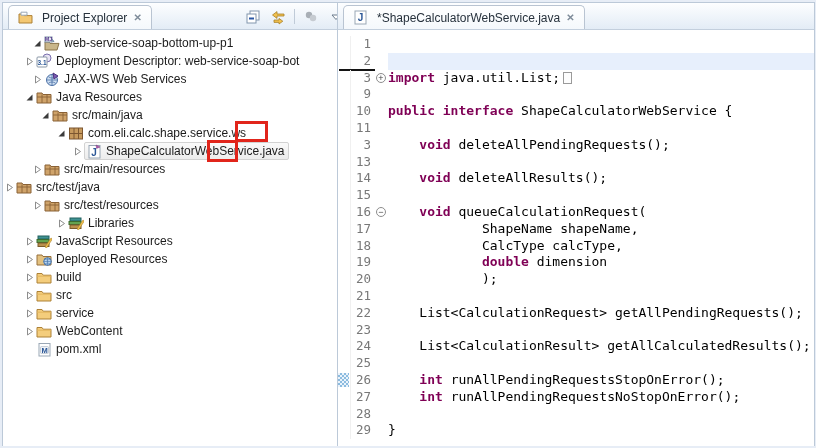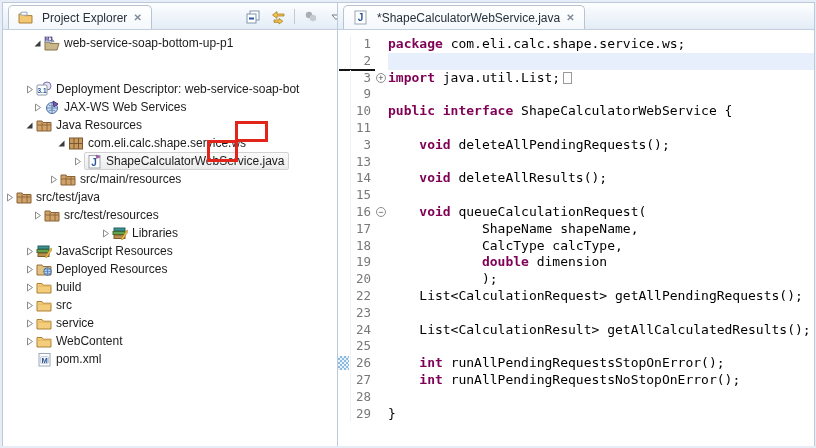--- a/index.html
+++ b/index.html
@@ -128,21 +128,21 @@
           <span class="ticon">
             <svg width="16" height="15" viewBox="0 0 16 15">
               <path d="M1 6 h4 l1 1.4 h9 L13 14 H1 Z" fill="#c9b68a" stroke="#8a744a"></path>
               <path d="M1 6 L3.5 3.5 h5 L10 6" fill="#9fb6cf" stroke="#5f7b99"></path>
               <rect x="1" y="1" width="7" height="5" fill="#e8edf4" stroke="#7d8fa5"></rect>
               <text x="4.5" y="5.4" font-size="5.5" font-weight="bold" fill="#5b3d8f" text-anchor="middle" font-family="Liberation Sans,sans-serif">MJ</text>
             </svg>
           </span>
           <span class="tlabel">web-service-soap-bottom-up-p1</span>
         </div>
-        <div class="tree-row" style="padding-left: 20px; margin-top: 28px;">
+        <div class="tree-row" style="padding-left: 20px;">
           <span class="arrow">
             <svg width="8" height="9" viewBox="0 0 8 9">
               <path d="M1.5 1 L6.5 4.5 1.5 8 Z" fill="#fff" stroke="#8d8d8d"></path>
             </svg>
           </span>
           <span class="ticon">
             <svg width="16" height="16" viewBox="0 0 16 16">
               <circle cx="11" cy="5" r="4" fill="#e8e4f4" stroke="#7a6fae"></circle>
               <rect x="1" y="4" width="10" height="10" rx="1" fill="#fff" stroke="#8a97a6"></rect>
               <text x="6" y="11.5" font-size="6.5" font-weight="bold" fill="#2b5797" text-anchor="middle" font-family="Liberation Sans,sans-serif">3.1</text>
@@ -171,20 +171,34 @@
               <path d="M7.5 1.5 V7.5 H1.5 Z" fill="#3b3b3b"></path>
             </svg>
           </span>
           <span class="ticon">
             <svg width="16" height="14" viewBox="0 0 16 14">
               <path d="M1 3 h5 l1 1.5 h8 V13 H1 Z" fill="#cfa36a" stroke="#8a6236"></path>
               <path d="M1 7 h14 M6 4.5 V13 M11 4.5 V13" stroke="#8a6236" stroke-width=".9" fill="none"></path>
             </svg>
           </span>
           <span class="tlabel">Java Resources</span>
+        </div>
+        <div class="tree-row" style="padding-left: 36px;">
+          <span class="arrow">
+            <svg width="9" height="9" viewBox="0 0 9 9">
+              <path d="M7.5 1.5 V7.5 H1.5 Z" fill="#3b3b3b"></path>
+            </svg>
+          </span>
+          <span class="ticon">
+            <svg width="16" height="14" viewBox="0 0 16 14">
+              <path d="M1 3 h5 l1 1.5 h8 V13 H1 Z" fill="#cfa36a" stroke="#8a6236"></path>
+              <path d="M1 7 h14 M6 4.5 V13 M11 4.5 V13" stroke="#8a6236" stroke-width=".9" fill="none"></path>
+            </svg>
+          </span>
+          <span class="tlabel">src/main/java</span>
         </div>
         <div class="tree-row" style="padding-left: 52px;">
           <span class="arrow">
             <svg width="9" height="9" viewBox="0 0 9 9">
               <path d="M7.5 1.5 V7.5 H1.5 Z" fill="#3b3b3b"></path>
             </svg>
           </span>
           <span class="ticon">
             <svg width="16" height="14" viewBox="0 0 16 14">
               <rect x="1.5" y="2" width="13" height="11" fill="#c79a5d" stroke="#7d5730"></rect>
@@ -203,21 +217,21 @@
             <span class="ticon">
               <svg width="13" height="15" viewBox="0 0 13 15">
                 <rect x="1" y="1.5" width="11" height="12.5" fill="#fff" stroke="#9aa7b5"></rect>
                 <text x="6" y="11.5" font-size="10" font-weight="bold" fill="#2b5797" text-anchor="middle" font-family="Liberation Sans,sans-serif">J</text>
                 <path d="M8 1 l4 2-3.4 1.4 z" fill="#b05ab0" stroke="#7c3a7c" stroke-width=".5"></path>
               </svg>
             </span>
             <span class="tlabel">ShapeCalculatorWebService.java</span>
           </span>
         </div>
-        <div class="tree-row" style="padding-left: 44px;">
+        <div class="tree-row" style="padding-left: 28px;">
           <span class="arrow">
             <svg width="8" height="9" viewBox="0 0 8 9">
               <path d="M1.5 1 L6.5 4.5 1.5 8 Z" fill="#fff" stroke="#8d8d8d"></path>
             </svg>
           </span>
           <span class="ticon">
             <svg width="16" height="14" viewBox="0 0 16 14">
               <path d="M1 3 h5 l1 1.5 h8 V13 H1 Z" fill="#cfa36a" stroke="#8a6236"></path>
               <path d="M1 7 h14 M6 4.5 V13 M11 4.5 V13" stroke="#8a6236" stroke-width=".9" fill="none"></path>
             </svg>
@@ -245,21 +259,21 @@
             </svg>
           </span>
           <span class="ticon">
             <svg width="16" height="14" viewBox="0 0 16 14">
               <path d="M1 3 h5 l1 1.5 h8 V13 H1 Z" fill="#cfa36a" stroke="#8a6236"></path>
               <path d="M1 7 h14 M6 4.5 V13 M11 4.5 V13" stroke="#8a6236" stroke-width=".9" fill="none"></path>
             </svg>
           </span>
           <span class="tlabel">src/test/resources</span>
         </div>
-        <div class="tree-row" style="padding-left: 52px; margin-left: 44px;">
+        <div class="tree-row" style="padding-left: 52px;">
           <span class="arrow">
             <svg width="8" height="9" viewBox="0 0 8 9">
               <path d="M1.5 1 L6.5 4.5 1.5 8 Z" fill="#fff" stroke="#8d8d8d"></path>
             </svg>
           </span>
           <span class="ticon">
             <svg width="16" height="14" viewBox="0 0 16 14">
               <rect x="2" y="2" width="11" height="3" fill="#3f9292" stroke="#23605f"></rect>
               <rect x="1" y="5.5" width="12" height="3" fill="#63a34f" stroke="#3c6c2e"></rect>
               <rect x="2" y="9" width="11" height="3.5" fill="#b98f4e" stroke="#7c5c2a"></rect>
@@ -387,21 +401,20 @@
       </span>
       <span>*ShapeCalculatorWebService.java</span>
       <span class="close">✕</span>
     </div>
   </div>
   <div id="editor-body">
       <div class="code-row">
         <span class="cell-anno"></span>
         <span class="cell-num">1</span>
         <span class="cell-fold"></span>
-        <span class="cell-code"><span class="kw">package </span><span>com.eli.calc.shape.service.ws;</span></span>
       </div>
       <div class="code-row cur">
         <span class="cell-anno"></span>
         <span class="cell-num num-underline">2</span>
         <span class="cell-fold"></span>
         <span class="cell-code"></span>
       </div>
       <div class="code-row">
         <span class="cell-anno"></span>
         <span class="cell-num">3</span>
@@ -479,20 +492,26 @@
         <span class="cell-code"><span>            </span><span class="kw">double </span><span>dimension</span></span>
       </div>
       <div class="code-row">
         <span class="cell-anno"></span>
         <span class="cell-num">20</span>
         <span class="cell-fold"></span>
         <span class="cell-code"><span>            );</span></span>
       </div>
       <div class="code-row">
         <span class="cell-anno"></span>
+        <span class="cell-num">21</span>
+        <span class="cell-fold"></span>
+        <span class="cell-code"></span>
+      </div>
+      <div class="code-row">
+        <span class="cell-anno"></span>
         <span class="cell-num">22</span>
         <span class="cell-fold"></span>
         <span class="cell-code"><span>    List&lt;CalculationRequest&gt; getAllPendingRequests();</span></span>
       </div>
       <div class="code-row">
         <span class="cell-anno"></span>
         <span class="cell-num">23</span>
         <span class="cell-fold"></span>
         <span class="cell-code"></span>
       </div>

